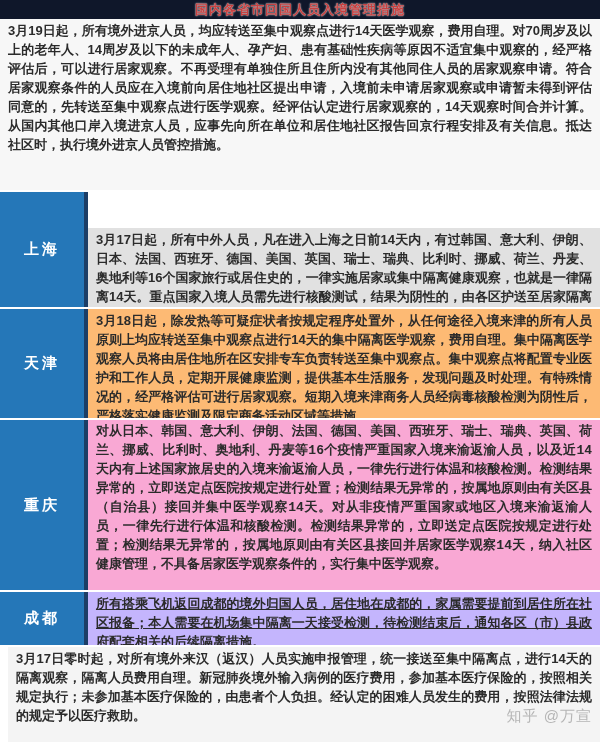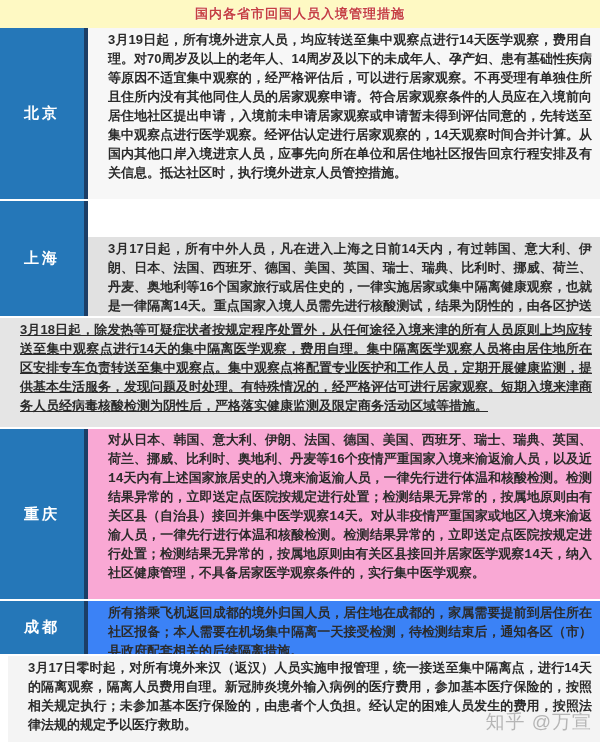--- a/index.html
+++ b/index.html
@@ -2,74 +2,74 @@
 <html><head>
 <meta charset="utf-8">
 <style>
   html,body { margin:0; padding:0; }
   body {
     width:600px; height:742px; position:relative; overflow:hidden;
     background:#ffffff;
     font-family:"Liberation Sans","DejaVu Sans",sans-serif;
   }
   .header {
-    height:28px; background:#fef9c3;
+    height:19px; background:#0f172a;
     display:flex; align-items:center; justify-content:center;
   }
   .header .title {
     color:#c64040; font-size:13px; font-weight:bold; letter-spacing:1px;
     text-shadow:0 0 2px rgba(255,255,255,.65), 0 0 1px rgba(255,255,255,.8);
   }
   .table { display:flex; flex-direction:column; }
   .row { display:flex; box-sizing:border-box; }
   .row:not(.last) { border-bottom:2px solid #ffffff; }
   .city {
     flex:0 0 88px; width:88px; box-sizing:border-box;
     background:#2577b8; border-right:4px solid #1c3e66;
     display:flex; align-items:center; justify-content:center;
     color:#ffffff; font-weight:bold; font-size:15px; letter-spacing:3px;
   }
   .content {
     flex:1; box-sizing:border-box; overflow:hidden;
-    padding:2px 8px 0 20px;
+    padding:2px 8px 0 8px;
     font-size:13px; line-height:19px; font-weight:600; color:#2b2b2b;
     text-align:justify; text-justify:inter-character;
   }
   .r0 { height:173px; } .r0 .content { background:#f7f7f7; }
   .r1 { height:117px; } .r1 .content { background:#e1e1e1;margin-top:36px; }
-  .r2 { height:111px; } .r2 .content { background:#e5e5e5;text-decoration:underline; }
+  .r2 { height:111px; } .r2 .content { background:#fdba74; }
   .r3 { height:172px; } .r3 .content { background:#f9a8d4;font-family:Liberation Mono, monospace; }
-  .r4 { height:55px;  } .r4 .content { background:#3b82f6; }
+  .r4 { height:55px;  } .r4 .content { background:#c4b5fd;text-decoration:underline; }
   .r5 { height:95px;  } .r5 .content { background:#f4f4f4;margin-left:8px; }
   .watermark {
-    position:absolute; right:8px; bottom:7px;
-    font-size:19px; letter-spacing:1px;
+    position:absolute; right:8px; bottom:16px;
+    font-size:15px; letter-spacing:1px;
     color:rgba(130,130,130,0.55); pointer-events:none;
   }
 </style>
 </head>
 <body>
 
 <div class="header">
   <span class="title">国内各省市回国人员入境管理措施</span>
 </div>
 
 <div class="table">
 
   <div class="row r0">
-    <div class="city">北京</div>
     <div class="content">3月19日起，所有境外进京人员，均应转送至集中观察点进行14天医学观察，费用自理。对70周岁及以上的老年人、14周岁及以下的未成年人、孕产妇、患有基础性疾病等原因不适宜集中观察的，经严格评估后，可以进行居家观察。不再受理有单独住所且住所内没有其他同住人员的居家观察申请。符合居家观察条件的人员应在入境前向居住地社区提出申请，入境前未申请居家观察或申请暂未得到评估同意的，先转送至集中观察点进行医学观察。经评估认定进行居家观察的，14天观察时间合并计算。从国内其他口岸入境进京人员，应事先向所在单位和居住地社区报告回京行程安排及有关信息。抵达社区时，执行境外进京人员管控措施。</div>
   </div>
 
   <div class="row r1">
     <div class="city">上海</div>
     <div class="content">3月17日起，所有中外人员，凡在进入上海之日前14天内，有过韩国、意大利、伊朗、日本、法国、西班牙、德国、美国、英国、瑞士、瑞典、比利时、挪威、荷兰、丹麦、奥地利等16个国家旅行或居住史的，一律实施居家或集中隔离健康观察，也就是一律隔离14天。重点国家入境人员需先进行核酸测试，结果为阴性的，由各区护送至居家隔离场所进行为期14天的居家隔离；结果为阳性的，则按规定流程转送至规定的医疗机构诊治。</div>
   </div>
 
   <div class="row r2">
+    <div class="city">天津</div>
     <div class="content">3月18日起，除发热等可疑症状者按规定程序处置外，从任何途径入境来津的所有人员原则上均应转送至集中观察点进行14天的集中隔离医学观察，费用自理。集中隔离医学观察人员将由居住地所在区安排专车负责转送至集中观察点。集中观察点将配置专业医护和工作人员，定期开展健康监测，提供基本生活服务，发现问题及时处理。有特殊情况的，经严格评估可进行居家观察。短期入境来津商务人员经病毒核酸检测为阴性后，严格落实健康监测及限定商务活动区域等措施。</div>
   </div>
 
   <div class="row r3">
     <div class="city">重庆</div>
     <div class="content">对从日本、韩国、意大利、伊朗、法国、德国、美国、西班牙、瑞士、瑞典、英国、荷兰、挪威、比利时、奥地利、丹麦等16个疫情严重国家入境来渝返渝人员，以及近14天内有上述国家旅居史的入境来渝返渝人员，一律先行进行体温和核酸检测。检测结果异常的，立即送定点医院按规定进行处置；检测结果无异常的，按属地原则由有关区县（自治县）接回并集中医学观察14天。对从非疫情严重国家或地区入境来渝返渝人员，一律先行进行体温和核酸检测。检测结果异常的，立即送定点医院按规定进行处置；检测结果无异常的，按属地原则由有关区县接回并居家医学观察14天，纳入社区健康管理，不具备居家医学观察条件的，实行集中医学观察。</div>
   </div>
 
   <div class="row r4">
     <div class="city">成都</div>

